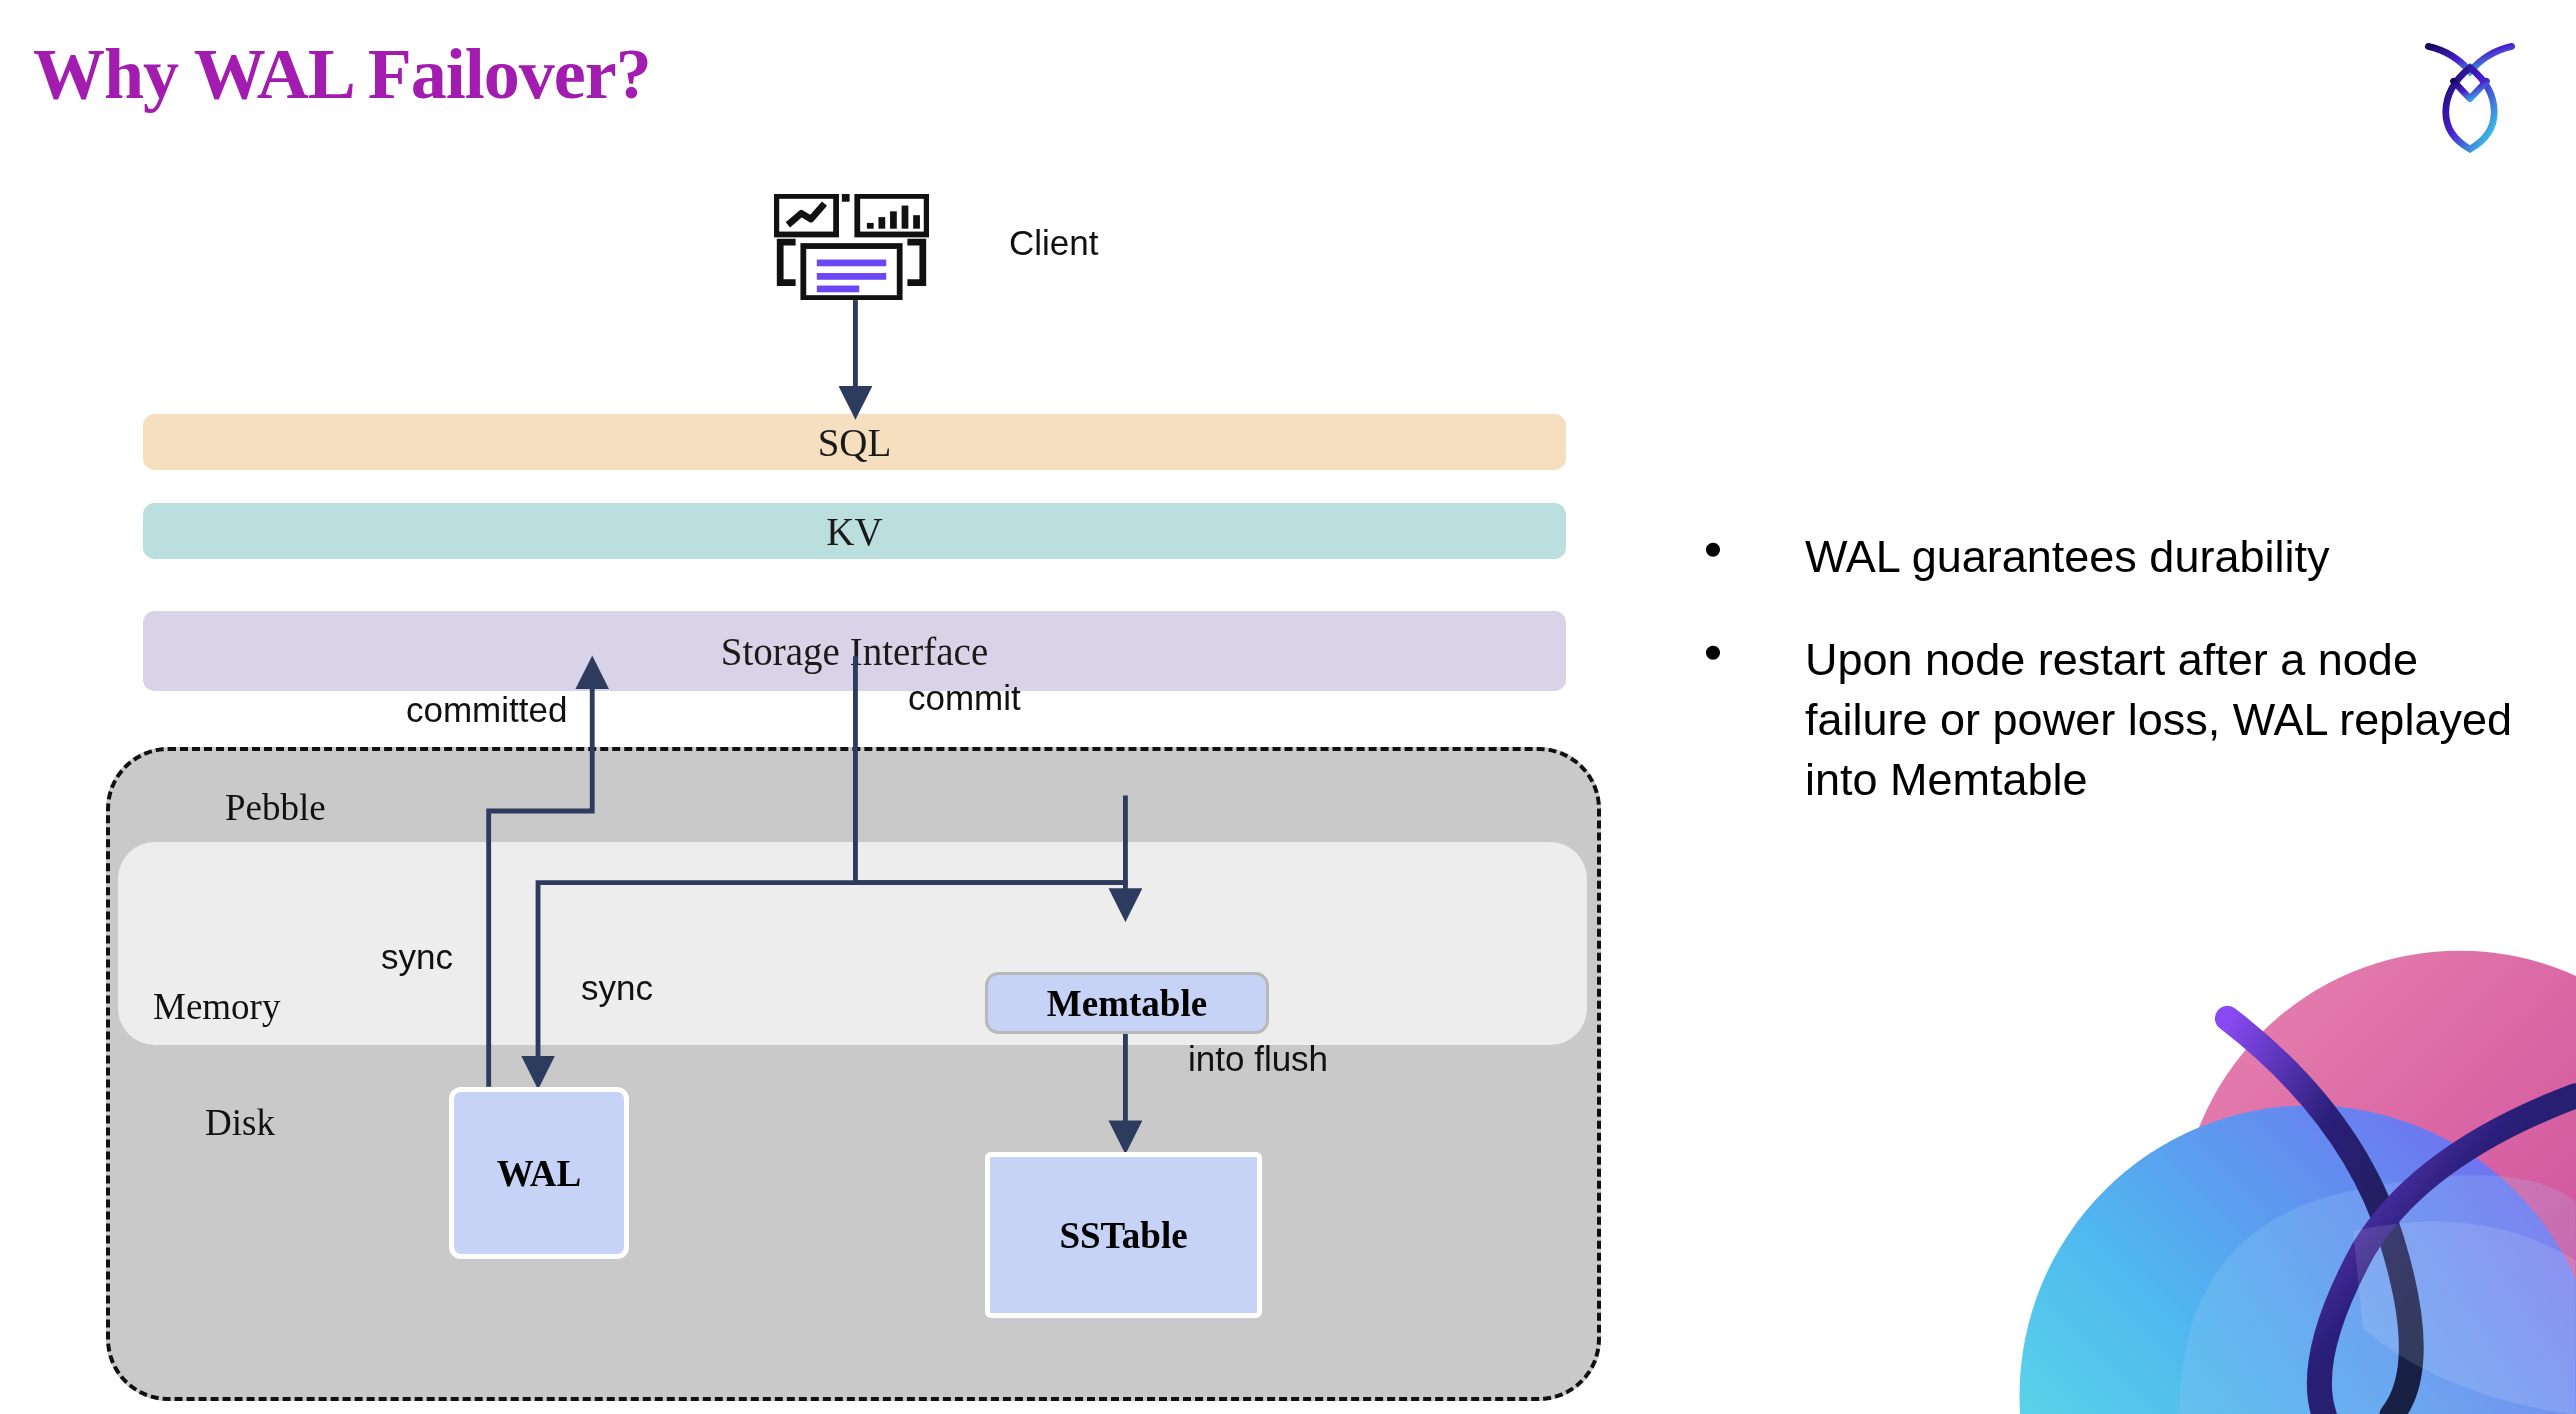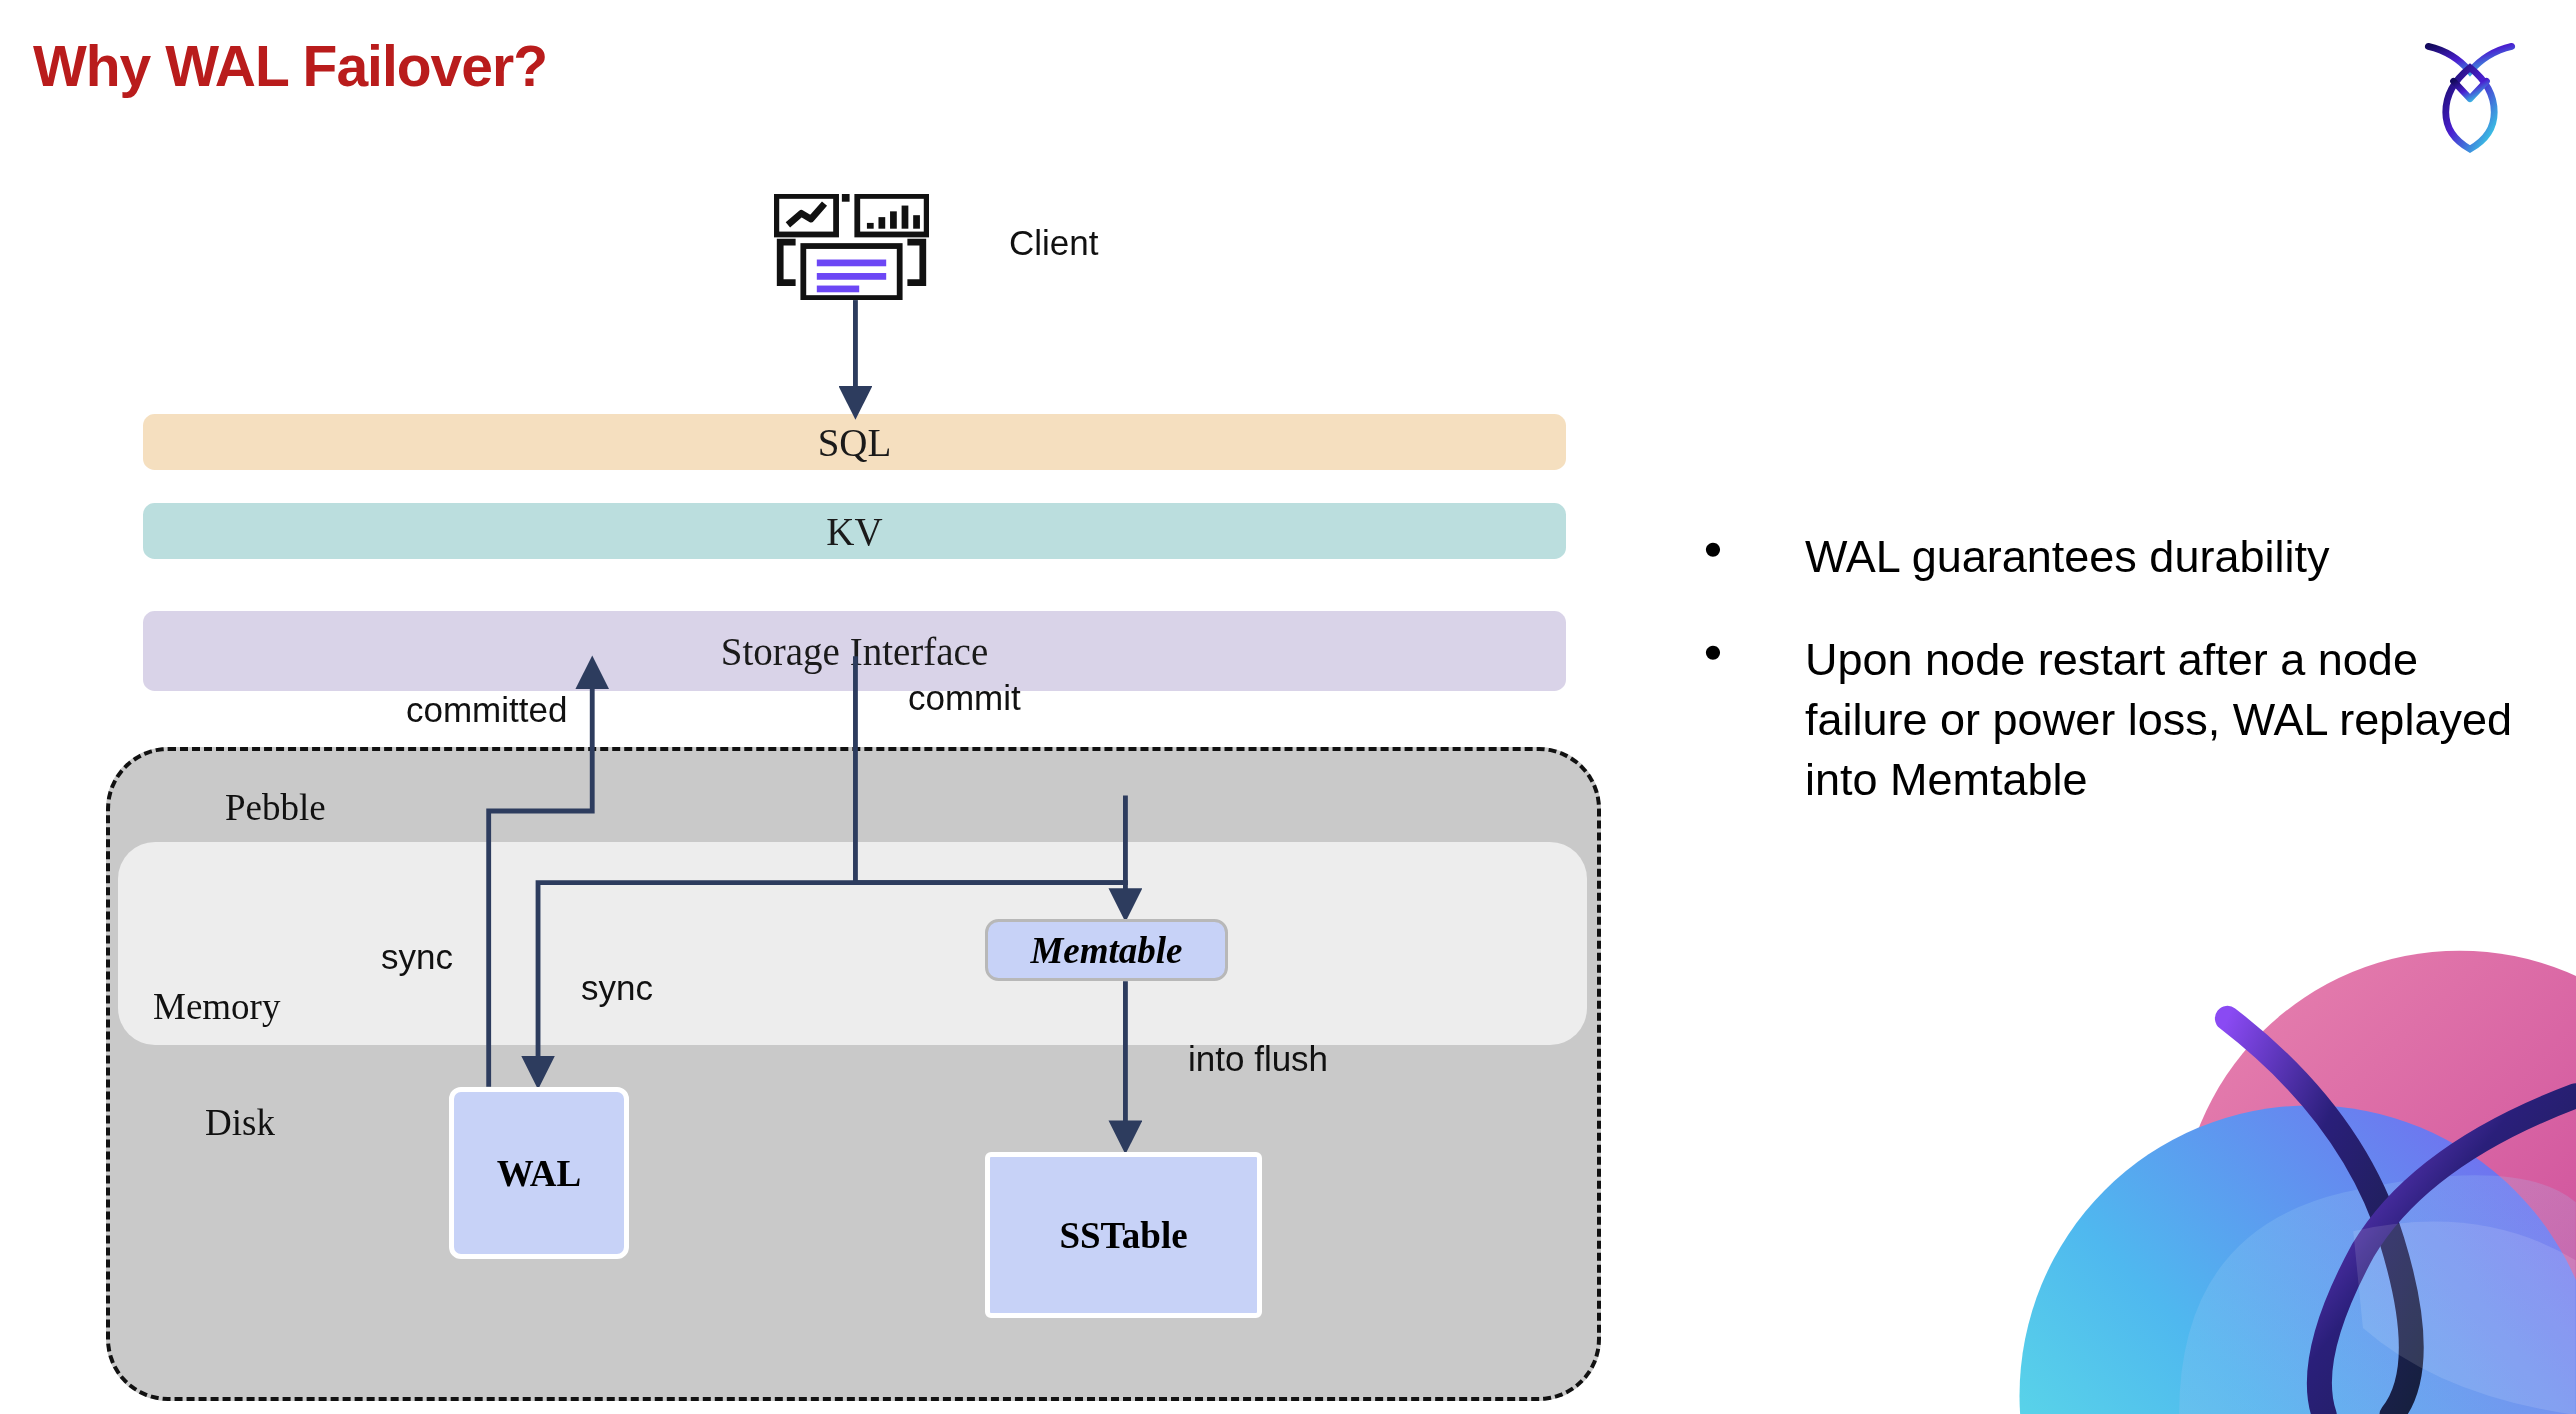--- a/index.html
+++ b/index.html
@@ -13,25 +13,25 @@
     position: relative;
     overflow: hidden;
     font-family: "Liberation Sans", sans-serif;
   }
 
   
   #slide-title {
     position: absolute;
     left: 33px;
     top: 37px;
-    font-family: Liberation Sans, sans-serif;
+    font-family: Liberation Serif, serif;
     font-weight: bold;
-    font-size: 57px;
+    font-size: 72px;
     letter-spacing: -1px;
-    color: #b91c1c;
+    color: #a21caf;
     line-height: 1.05;
     white-space: nowrap;
   }
 
   
   #brand-logo {
     position: absolute;
     left: 2407px;
     top: 27px;
     width: 126px;
@@ -127,22 +127,22 @@
     align-items: center;
     justify-content: center;
     background: #c7d2f7;
     font-family: "Liberation Serif", serif;
     font-weight: bold;
     font-size: 37px;
     color: #000000;
     box-sizing: border-box;
   }
   #node-memtable {
-    left: 985px; top: 919px; width: 243px; height: 62px;
-    border: 3.9px solid #b8b8b8; border-radius: 13.5px; font-style: italic;
+    left: 985px; top: 972px; width: 284px; height: 62px;
+    border: 3.9px solid #b8b8b8; border-radius: 13.5px;
   }
   #node-wal {
     left: 449px; top: 1087px; width: 180px; height: 172px;
     border: 5.8px solid #ffffff; border-radius: 12px;
   }
   #node-sstable {
     left: 985px; top: 1152px; width: 277px; height: 166px;
     border: 5.8px solid #ffffff; border-radius: 6px;
   }
 

